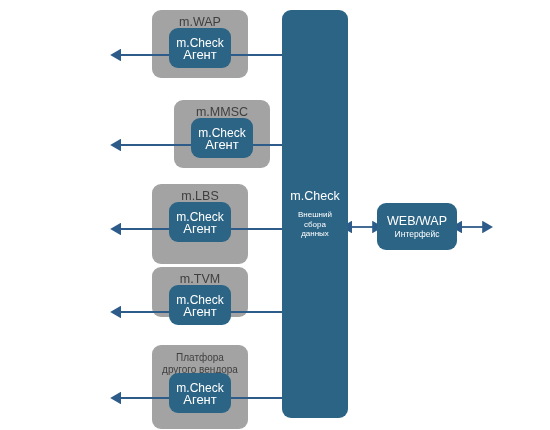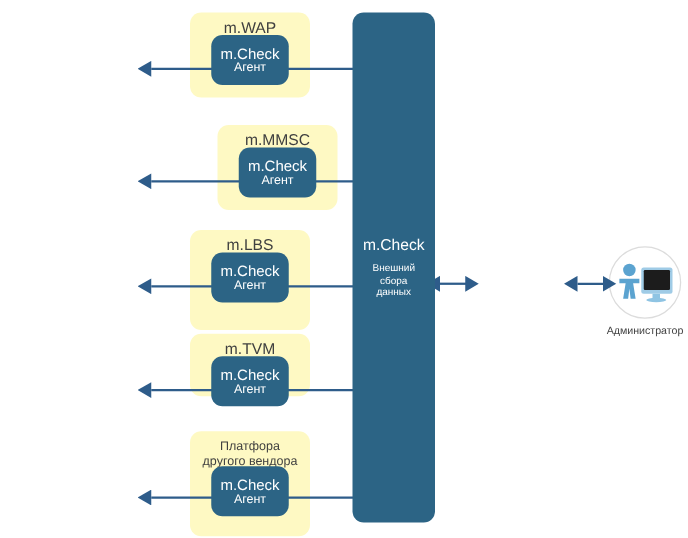--- a/index.html
+++ b/index.html
@@ -43,21 +43,21 @@
     font-size: 9.5px;
     line-height: 12px;
     color: #3f3f3f;
     white-space: pre-line;
   }
 
   
   .platform {
     left: 152px;
     width: 96px;
-    background: #fef9c3;
+    background: #a3a3a3;
     border-radius: 9px;
     padding-top: 5px;
   }
   .platform-label {
     font-size: 12.5px;
     line-height: 14px;
     color: #3f3f3f;
     white-space: pre-line;
   }
   .platform.small-title .platform-label {
@@ -80,21 +80,21 @@
     align-items: center;
     justify-content: center;
     z-index: 5;
   }
   .agent-title {
     font-size: 12px;
     line-height: 13px;
     color: #ffffff;
   }
   .agent-sub {
-    font-size: 10px;
+    font-size: 13px;
     line-height: 10px;
     color: #ffffff;
   }
 
   
   .collector-column {
     left: 282px;
     top: 10px;
     width: 66px;
     height: 408px;
@@ -277,31 +277,19 @@
     </div>
   </div>
 
   <div class="node collector-column">
     <span class="collector-title">m.Check</span>
     <span class="collector-sub">Внешний
 сбора
 данных</span>
   </div>
 
-
-  <div class="node admin">
-    <div class="admin-circle">
-      <svg width="48" height="34" viewBox="0 0 48 34">
-
-        <circle cx="11.5" cy="7" r="5" fill="#5ba3d0"></circle>
-        <path d="M3.5,14 L19.5,14 L19.5,17.5 L14.5,17.5 L16.5,30 L12.5,30 L11.5,22 L10.5,30 L6.5,30 L8.5,17.5 L3.5,17.5 Z" fill="#5ba3d0"></path>
-
-        <path d="M30,26 L36,26 L36,30 L30,30 Z" fill="#8fc4e3"></path>
-        <ellipse cx="33" cy="31" rx="8" ry="1.8" fill="#8fc4e3"></ellipse>
-
-        <rect x="21" y="5" width="25" height="21" rx="2" fill="#9fcbe6"></rect>
-        <rect x="23" y="7" width="21" height="16" rx="1" fill="#1c1c1c"></rect>
-      </svg>
-    </div>
-    <span class="admin-label">Администратор</span>
-  </div>
+  <div class="node webwap">
+    <span class="webwap-title">WEB/WAP</span>
+    <span class="webwap-sub">Интерфейс</span>
+  </div>
+
 
 </div>
 
 </body></html>

